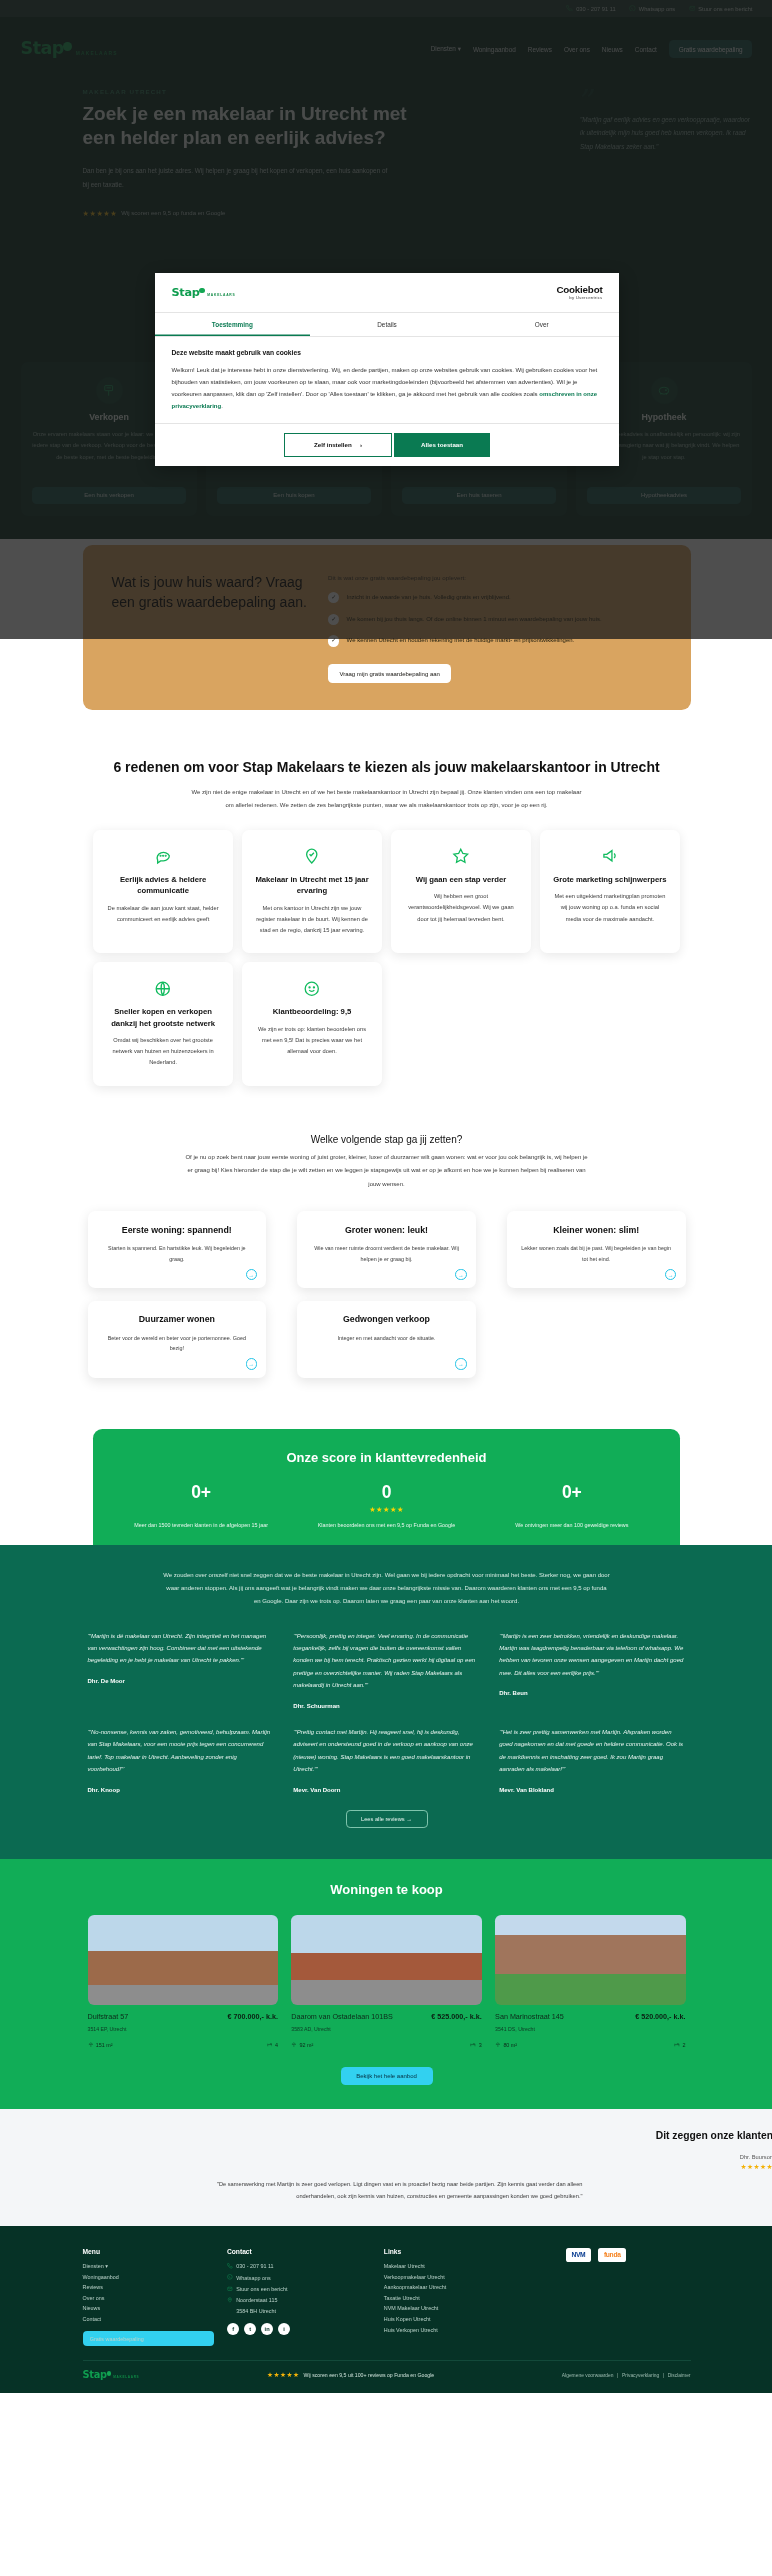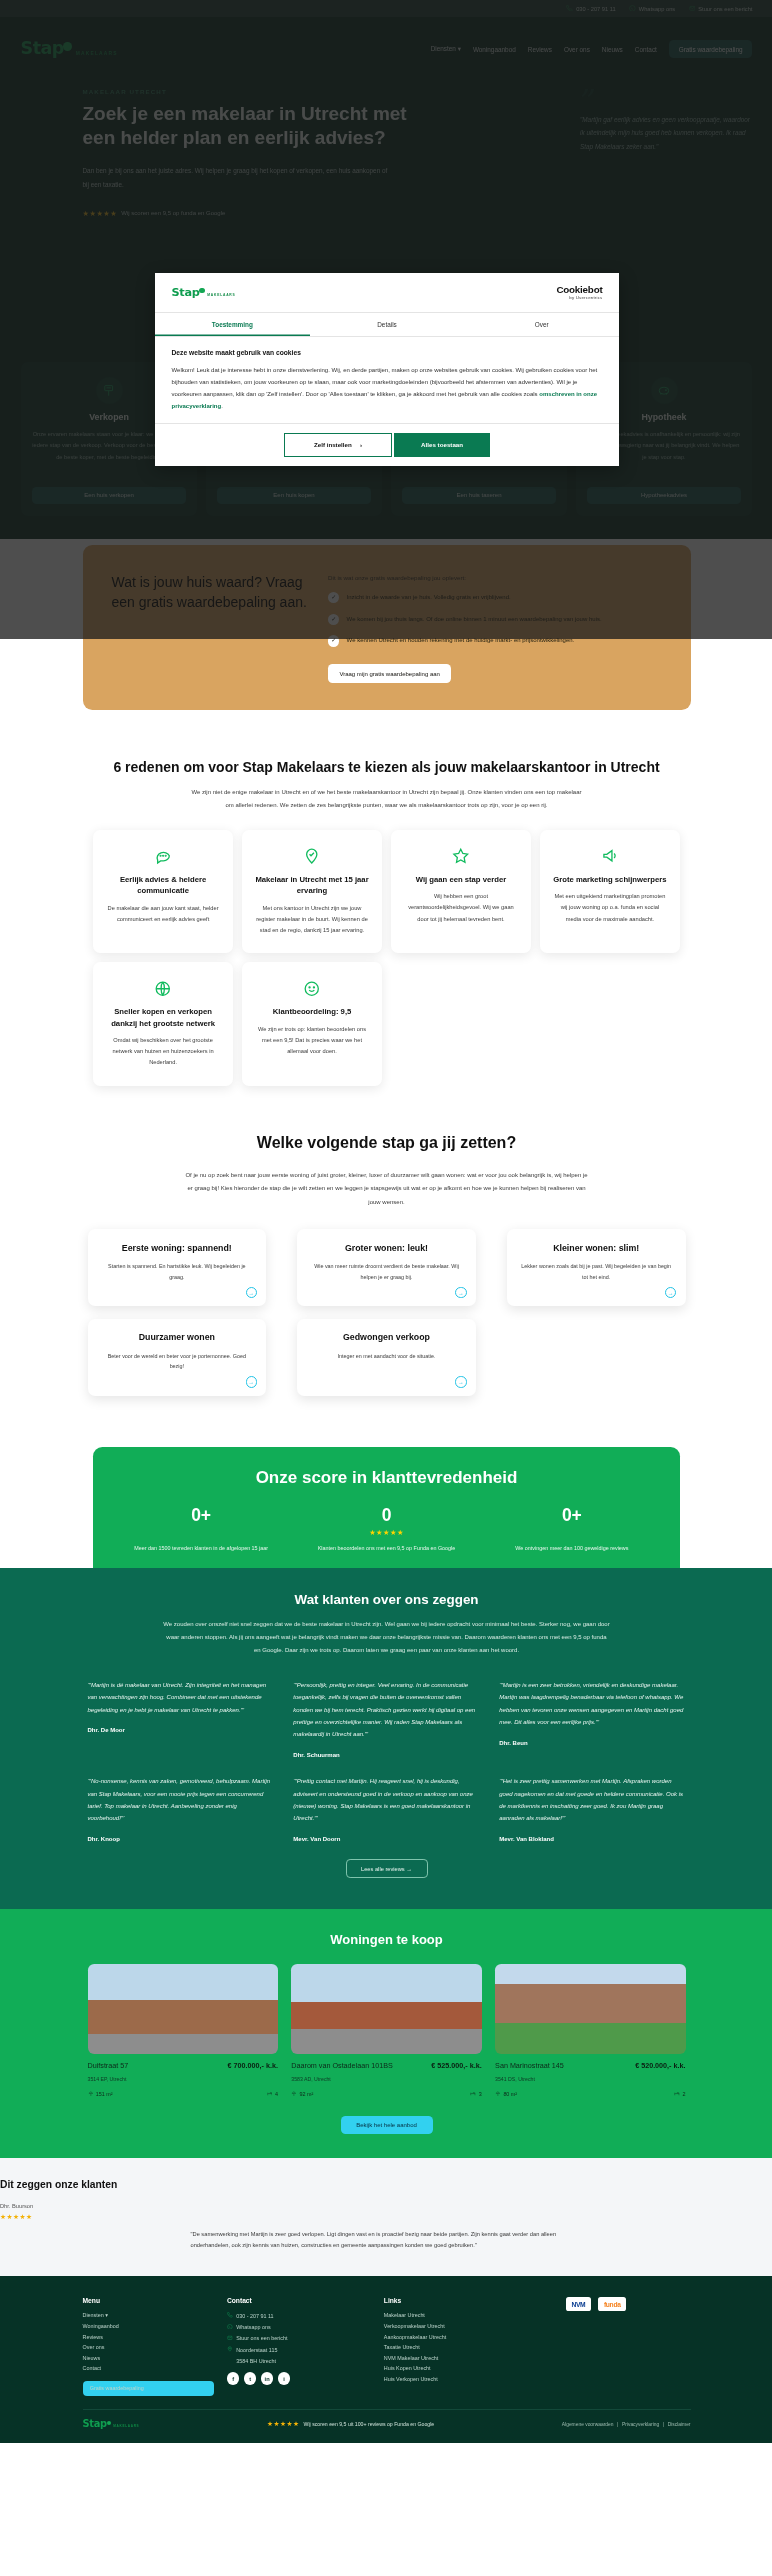--- a/index.html
+++ b/index.html
@@ -80,32 +80,32 @@
   .reasons .intro{font-size:6px;line-height:2.2;color:#3b3b3b;width:392px;margin:0 auto 17.5px}
   .rgrid{display:grid;grid-template-columns:repeat(4,1fr);gap:8.8px;width:587px;margin:0 auto}
   .rcard{background:#fff;border-radius:7.2px;box-shadow:0 2.6px 10.3px rgba(0,0,0,.09);padding:15.5px 13.4px 17.5px;text-align:center}
   .rcard .ic{height:21.6px;margin-bottom:7.2px;display:flex;align-items:center;justify-content:center}
   .rcard .ic svg{width:17.5px;height:17.5px;stroke:#11bb5e;fill:none;stroke-width:1.8}
   .rcard h3{font-size:7.7px;line-height:1.45;font-weight:700;margin-bottom:6.2px}
   .rcard p{font-size:5.7px;line-height:1.95;color:#3c3c3c}
 
   
   .steps{padding:17.5px 0 28px;text-align:center}
-  .steps h2{font-size:16px;font-weight:700;margin-bottom:17px}
+  .steps h2{font-size:10px;font-weight:400;margin-bottom:6px}
   .steps .intro{font-size:6px;line-height:2.2;color:#3b3b3b;width:407px;margin:0 auto 20.6px}
   .sgrid{display:grid;grid-template-columns:repeat(3,1fr);gap:31px;width:598px;margin:0 auto 12.4px}
   .scard{background:#fff;border-radius:7.2px;box-shadow:0 3.1px 11.3px rgba(0,0,0,.1);padding:13.4px 12.4px 11.3px;text-align:center;min-height:77px;position:relative}
   .scard h3{font-size:8.8px;font-weight:700;line-height:1.3;margin-bottom:7.2px}
   .scard p{font-size:5.4px;line-height:1.95;color:#3c3c3c}
   .arrow{position:absolute;right:9.3px;bottom:8.2px;width:11.3px;height:11.3px;border:0.7px solid #22c3e6;border-radius:50%;display:flex;align-items:center;justify-content:center;color:#22c3e6;font-size:5.7px}
 
   
   .scoresec{padding:11.3px 0 0;background:#fff}
   .scorebox{width:587px;margin:0 auto;background:#11ad57;border-radius:9.3px;padding:20.6px 20.6px 24px;text-align:center}
-  .scorebox h2{color:#fff;font-size:17px;font-weight:700;margin-bottom:18.5px}
+  .scorebox h2{color:#fff;font-size:13px;font-weight:700;margin-bottom:18.5px}
   .srow{display:grid;grid-template-columns:repeat(3,1fr);gap:10.3px}
   .sitem .num{color:#fff;font-size:17.5px;font-weight:700;line-height:1}
   .sitem .stars{color:#ffd400;font-size:7.2px;letter-spacing:0.5px;margin-top:4.1px;height:9.3px}
   .sitem p{color:#eaf7ef;font-size:5.4px;line-height:1.9;margin-top:5.2px}
 
   
   .testi{background:#0b6a51;padding:24px 0 31px;margin-top:-9.3px;border-radius:0}
   .testi h2{color:#fff;font-size:13.4px;font-weight:700;text-align:center;margin-bottom:11.3px}
   .testi .intro{color:#d7ece3;font-size:6px;line-height:2.2;width:448px;margin:0 auto 21.6px;text-align:center}
   .tgrid{display:grid;grid-template-columns:repeat(3,1fr);gap:19.6px;width:598px;margin:0 auto 17.5px}
@@ -121,21 +121,21 @@
   .lrow{display:flex;justify-content:space-between;align-items:flex-start;gap:5.2px;margin-top:7.2px}
   .lrow .addr{font-size:7.2px;color:#0d2a1a}
   .lrow .price{font-size:7.2px;font-weight:700;color:#0b1f12;text-align:right;white-space:nowrap}
   .lcard .zip{font-size:5.2px;color:#0e3c25;margin-top:5.2px}
   .lmeta{display:flex;justify-content:space-between;align-items:center;margin-top:9.3px;font-size:5.4px;color:#0d2a1a}
   .lmeta .m{display:flex;align-items:center;gap:2.6px}
   .lmeta svg{width:5.7px;height:5.7px;stroke:#0d2a1a;fill:none;stroke-width:1.6}
   .allbtn{display:block;width:92px;margin:18.5px auto 0;background:#32d1f0;color:#053243;border-radius:4.6px;padding:6.2px;font-size:6px;text-align:center;text-decoration:none}
 
   
-  .grev{background:#f4f6f8;padding:20.6px 0 24px;text-align:left}
+  .grev{background:#f4f6f8;padding:20.6px 0 24px;text-align:right}
   .grev h2{font-size:10.3px;font-weight:700;margin-bottom:13.4px}
   .grev .name{font-size:5.7px;color:#555;margin-bottom:3.1px}
   .grev .stars{color:#f3b208;font-size:6.7px;letter-spacing:0.5px;margin-bottom:8.2px}
   .grev p{font-size:5.7px;line-height:2;color:#3a3a3a;width:392px;margin:0 auto}
 
   
   .footer{background:#063226;padding:21.6px 0 13.4px;color:#cfe2da}
   .fgrid{display:grid;grid-template-columns:1.05fr 1.15fr 1.35fr 1fr;gap:13.4px;width:608px;margin:0 auto}
   .footer h4{color:#fff;font-size:6.7px;margin-bottom:8.2px;font-weight:700}
   .footer ul{list-style:none}
@@ -439,21 +439,20 @@
       <div class="sitem">
         <div class="num">0+</div>
         <div class="stars"></div>
         <p>We ontvingen meer dan 100 geweldige reviews</p>
       </div>
     </div>
   </div>
 </div>
 
 <div class="testi">
-  <h2>Wat klanten over ons zeggen</h2>
   <div class="intro">We zouden over onszelf niet snel zeggen dat we de beste makelaar in Utrecht zijn. Wel gaan we bij iedere opdracht voor minimaal het beste. Sterker nog, we gaan door waar anderen stoppen. Als jij ons aangeeft wat je belangrijk vindt maken we daar onze belangrijkste missie van. Daarom waarderen klanten ons met een 9,5 op funda en Google. Daar zijn we trots op. Daarom laten we graag een paar van onze klanten aan het woord.</div>
   <div class="tgrid">
     <div class="tcard">
       <q>"Martijn is dé makelaar van Utrecht. Zijn integriteit en het managen van verwachtingen zijn hoog. Combineer dat met een uitstekende begeleiding en je hebt je makelaar van Utrecht te pakken."</q>
       <div class="who">Dhr. De Moor</div>
     </div>
     <div class="tcard">
       <q>"Persoonlijk, prettig en integer. Veel ervaring. In de communicatie toegankelijk, zelfs bij vragen die buiten de overeenkomst vallen konden we bij hem terecht. Praktisch gezien werkt hij digitaal op een prettige en overzichtelijke manier. Wij raden Stap Makelaars als makelaardij in Utrecht aan."</q>
       <div class="who">Dhr. Schuurman</div>
     </div>

